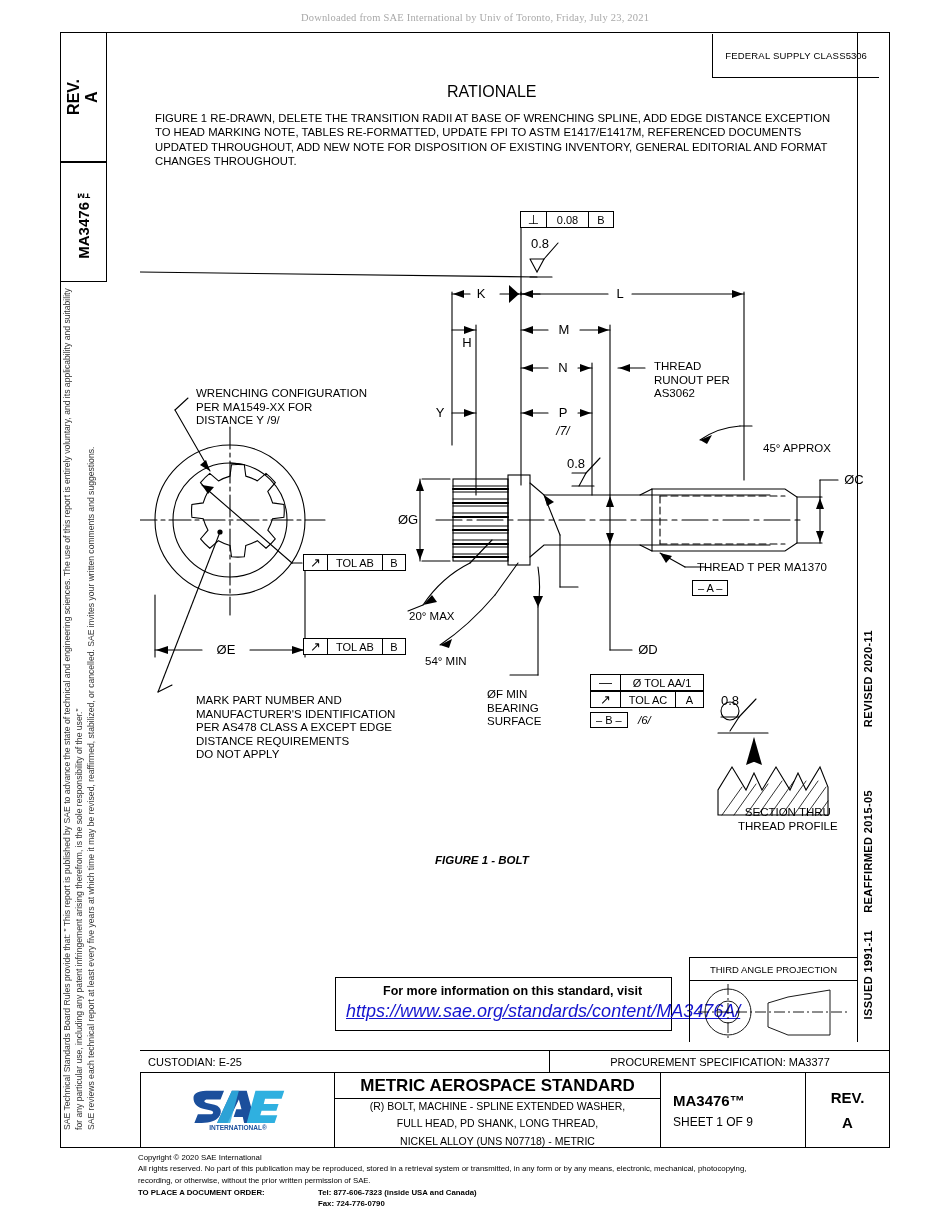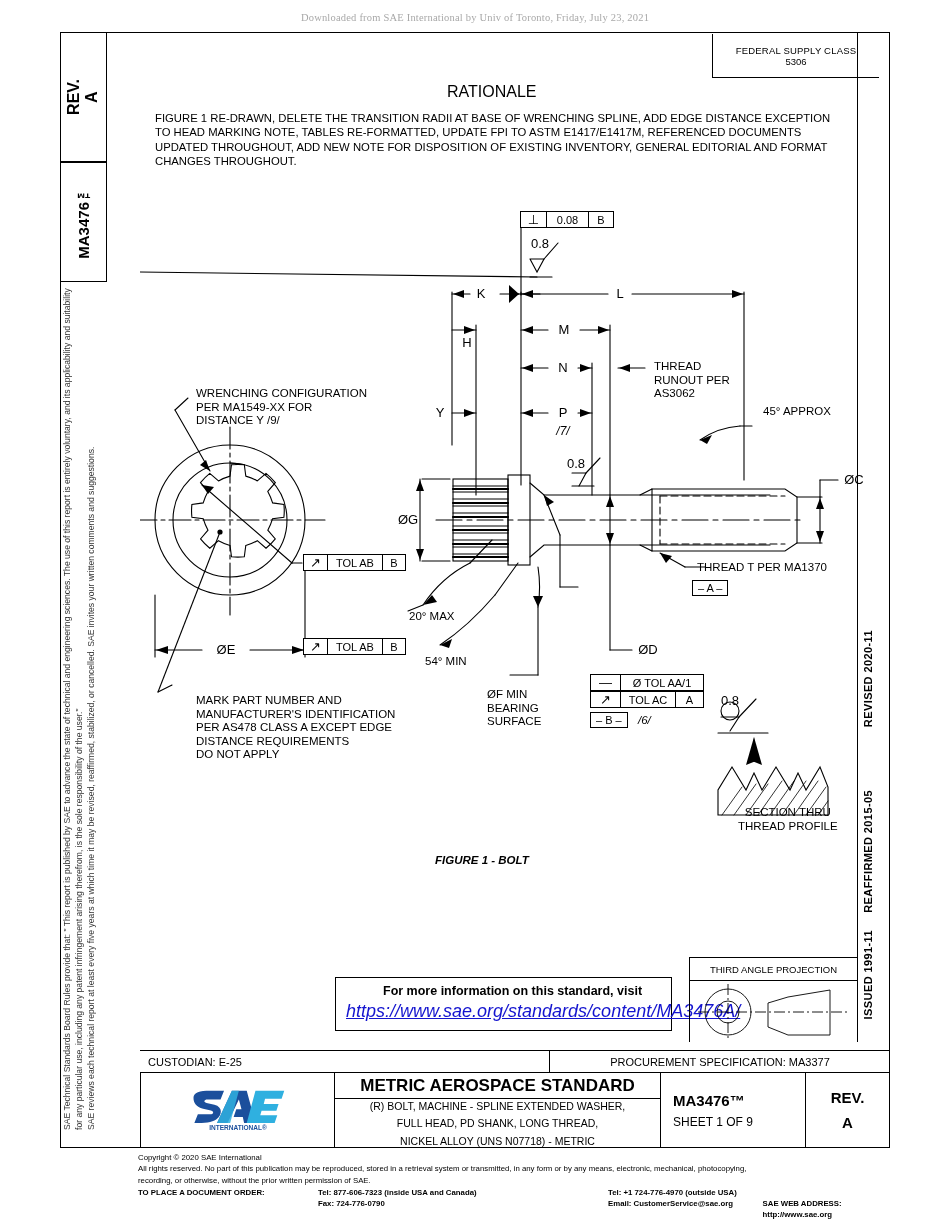--- a/index.html
+++ b/index.html
@@ -53,21 +53,21 @@
 </div>
 
 <div class="legal" style="left:62px;top:285px;height:845px;width:18px;">SAE Technical Standards Board Rules provide that: " This report is published by SAE to advance the state of technical and engineering sciences. The use of this report is entirely voluntary, and its applicability and suitability for any particular use, including any patent infringement arising therefrom, is the sole responsibility of the user."</div>
 <div class="legal" style="left:86px;top:285px;height:845px;width:18px;">SAE reviews each technical report at least every five years at which time it may be revised, reaffirmed, stabilized, or cancelled. SAE invites your written comments and suggestions.</div>
 
 <div class="abs" style="left:857px;top:32px;width:33px;height:1010px;border-left:1.6px solid #000;box-sizing:border-box;"></div>
 <div class="rightdates" style="left:862px;top:630px;">REVISED 2020-11</div>
 <div class="rightdates" style="left:862px;top:790px;">REAFFIRMED 2015-05</div>
 <div class="rightdates" style="left:862px;top:930px;">ISSUED 1991-11</div>
 
-<div class="cell ctr" style="left:712px;top:34px;width:167px;height:44px;border-width:0 0 1.6px 1.6px;flex-direction:column;">
+<div class="cell ctr" style="left:712px;top:34px;width:167px;height:44px;border-width:0 0 1.6px 1.6px;">
   <div style="font-size:9.5px;letter-spacing:.2px;">FEDERAL SUPPLY CLASS</div>
   <div style="font-size:9.5px;">5306</div>
 </div>
 
 <div class="abs" style="left:447px;top:83px;font-size:16px;">RATIONALE</div>
 <div class="abs" style="left:155px;top:111px;width:690px;font-size:11.3px;line-height:1.28;text-align:left;">FIGURE 1 RE-DRAWN, DELETE THE TRANSITION RADII AT BASE OF WRENCHING SPLINE, ADD EDGE DISTANCE EXCEPTION TO HEAD MARKING NOTE, TABLES RE-FORMATTED, UPDATE FPI TO ASTM E1417/E1417M, REFERENCED DOCUMENTS UPDATED THROUGHOUT, ADD NEW NOTE FOR DISPOSITION OF EXISTING INVENTORY, GENERAL EDITORIAL AND FORMAT CHANGES THROUGHOUT.</div>
 
 <svg class="abs" style="left:140px;top:195px;" width="730" height="730" viewBox="0 0 730 730">
   <g stroke="#000" fill="none" stroke-width="1.1" stroke-linecap="round">
 
@@ -334,21 +334,21 @@
 PER MA1549-XX FOR
 DISTANCE Y /9/</div>
 <div class="lbl" style="left:196px;top:694px;">MARK PART NUMBER AND
 MANUFACTURER'S IDENTIFICATION
 PER AS478 CLASS A EXCEPT EDGE
 DISTANCE REQUIREMENTS
 DO NOT APPLY</div>
 <div class="lbl" style="left:654px;top:360px;">THREAD
 RUNOUT PER
 AS3062</div>
-<div class="lbl" style="left:763px;top:405px;">45° APPROX</div>
+<div class="lbl" style="left:763px;top:442px;">45° APPROX</div>
 <div class="lbl" style="left:697px;top:561px;">THREAD T PER MA1370</div>
 <div class="lbl" style="left:409px;top:610px;">20° MAX</div>
 <div class="lbl" style="left:425px;top:655px;">54° MIN</div>
 <div class="lbl" style="left:487px;top:688px;">ØF MIN
 BEARING
 SURFACE</div>
 <div class="lbl" style="left:738px;top:806px;text-align:center;">SECTION THRU
 THREAD PROFILE</div>
 
 <div class="figcap" style="left:435px;top:854px;">FIGURE 1 - BOLT</div>
@@ -414,21 +414,14 @@
 <div id="footer">
   <div>Copyright © 2020 SAE International</div>
   <div>All rights reserved. No part of this publication may be reproduced, stored in a retrieval system or transmitted, in any form or by any means, electronic, mechanical, photocopying,</div>
   <div>recording, or otherwise, without the prior written permission of SAE.</div>
   <div class="ftrow" style="margin-top:1px;">
     <div style="width:180px;font-weight:bold;">TO PLACE A DOCUMENT ORDER:</div>
     <div style="width:290px;">
       <div style="font-weight:bold;">Tel: 877-606-7323 (inside USA and Canada)</div>
       <div style="font-weight:bold;">Fax: 724-776-0790</div>
     </div>
-    <div style="width:290px;">
-      <div style="font-weight:bold;">Tel: +1 724-776-4970 (outside USA)</div>
-      <div class="ftrow">
-        <div style="font-weight:bold;width:172px;">Email: CustomerService@sae.org</div>
-        <div style="font-weight:bold;">SAE WEB ADDRESS: http://www.sae.org</div>
-      </div>
-    </div>
   </div>
 </div>
 
 </body></html>

